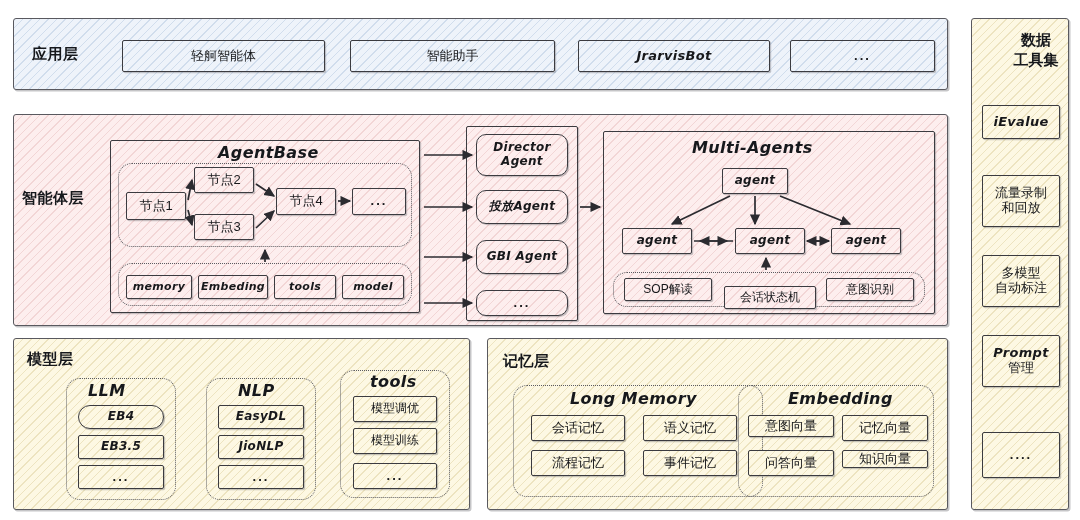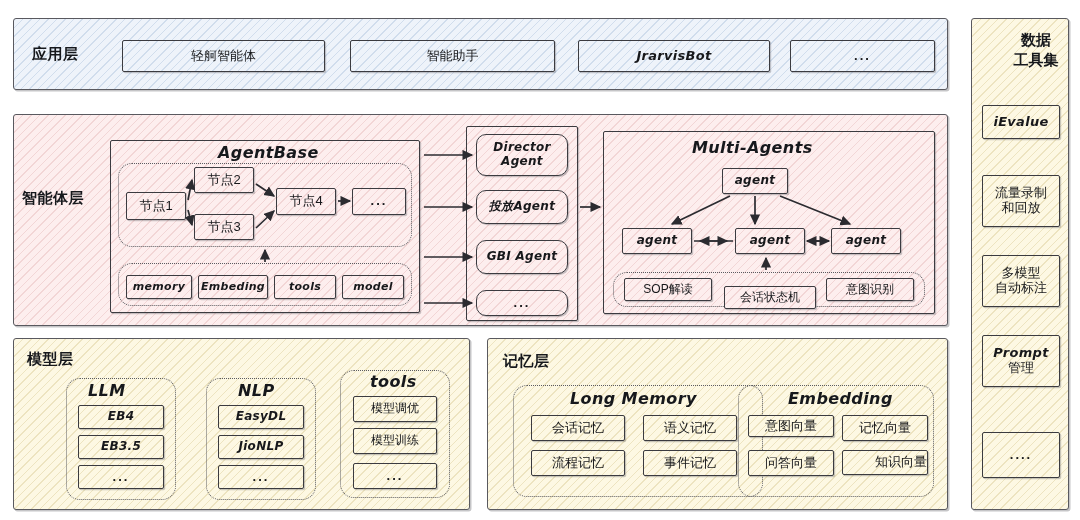--- a/index.html
+++ b/index.html
@@ -156,21 +156,21 @@
   <div class="box hatch-pink" style="left:826px;top:278px;width:88px;height:23px;">
     <span style="font-size:12px">意图识别</span>
   </div>
 
   <div class="panel hatch-yellow" style="left:13px;top:338px;width:457px;height:172px;">
   </div>
   <div class="panel-label" style="left:27px;top:350px;">模型层</div>
 
   <div class="dgroup" style="left:66px;top:378px;width:110px;height:122px;"></div>
   <div class="title-hand" style="left:88px;top:381px;">LLM</div>
-  <div class="box hatch-yellow" style="left:78px;top:405px;width:86px;height:24px;">
+  <div class="box hatch-yellow" style="left:78px;top:405px;width:86px;height:24px;border-radius:12px;">
     <span class="hand" style="font-size:12px">EB4</span>
   </div>
   <div class="box hatch-yellow" style="left:78px;top:435px;width:86px;height:24px;">
     <span class="hand" style="font-size:12px">EB3.5</span>
   </div>
   <div class="box hatch-yellow" style="left:78px;top:465px;width:86px;height:24px;">
     <span class="dots">...</span>
   </div>
 
   <div class="dgroup" style="left:206px;top:378px;width:110px;height:122px;"></div>
@@ -220,21 +220,21 @@
   <div class="title-hand" style="left:788px;top:389px;">Embedding</div>
   <div class="box hatch-yellow" style="left:748px;top:415px;width:86px;height:22px;">
     <span style="font-size:13px">意图向量</span>
   </div>
   <div class="box hatch-yellow" style="left:842px;top:415px;width:86px;height:26px;">
     <span style="font-size:13px">记忆向量</span>
   </div>
   <div class="box hatch-yellow" style="left:748px;top:450px;width:86px;height:26px;">
     <span style="font-size:13px">问答向量</span>
   </div>
-  <div class="box hatch-yellow" style="left:842px;top:450px;width:86px;height:25px;justify-content:flex-end;">
+  <div class="box hatch-yellow" style="left:842px;top:450px;width:86px;height:18px;">
     <span style="font-size:13px">知识向量</span>
   </div>
 
   <div class="panel hatch-yellow" style="left:971px;top:18px;width:98px;height:492px;">
   </div>
   <div style="position:absolute;left:971px;top:30px;width:98px;text-align:center;font-size:15px;font-weight:700;line-height:1.35;color:#16181c;padding-left:16px;">
     <div>数据</div>
     <div>工具集</div>
   </div>
 

